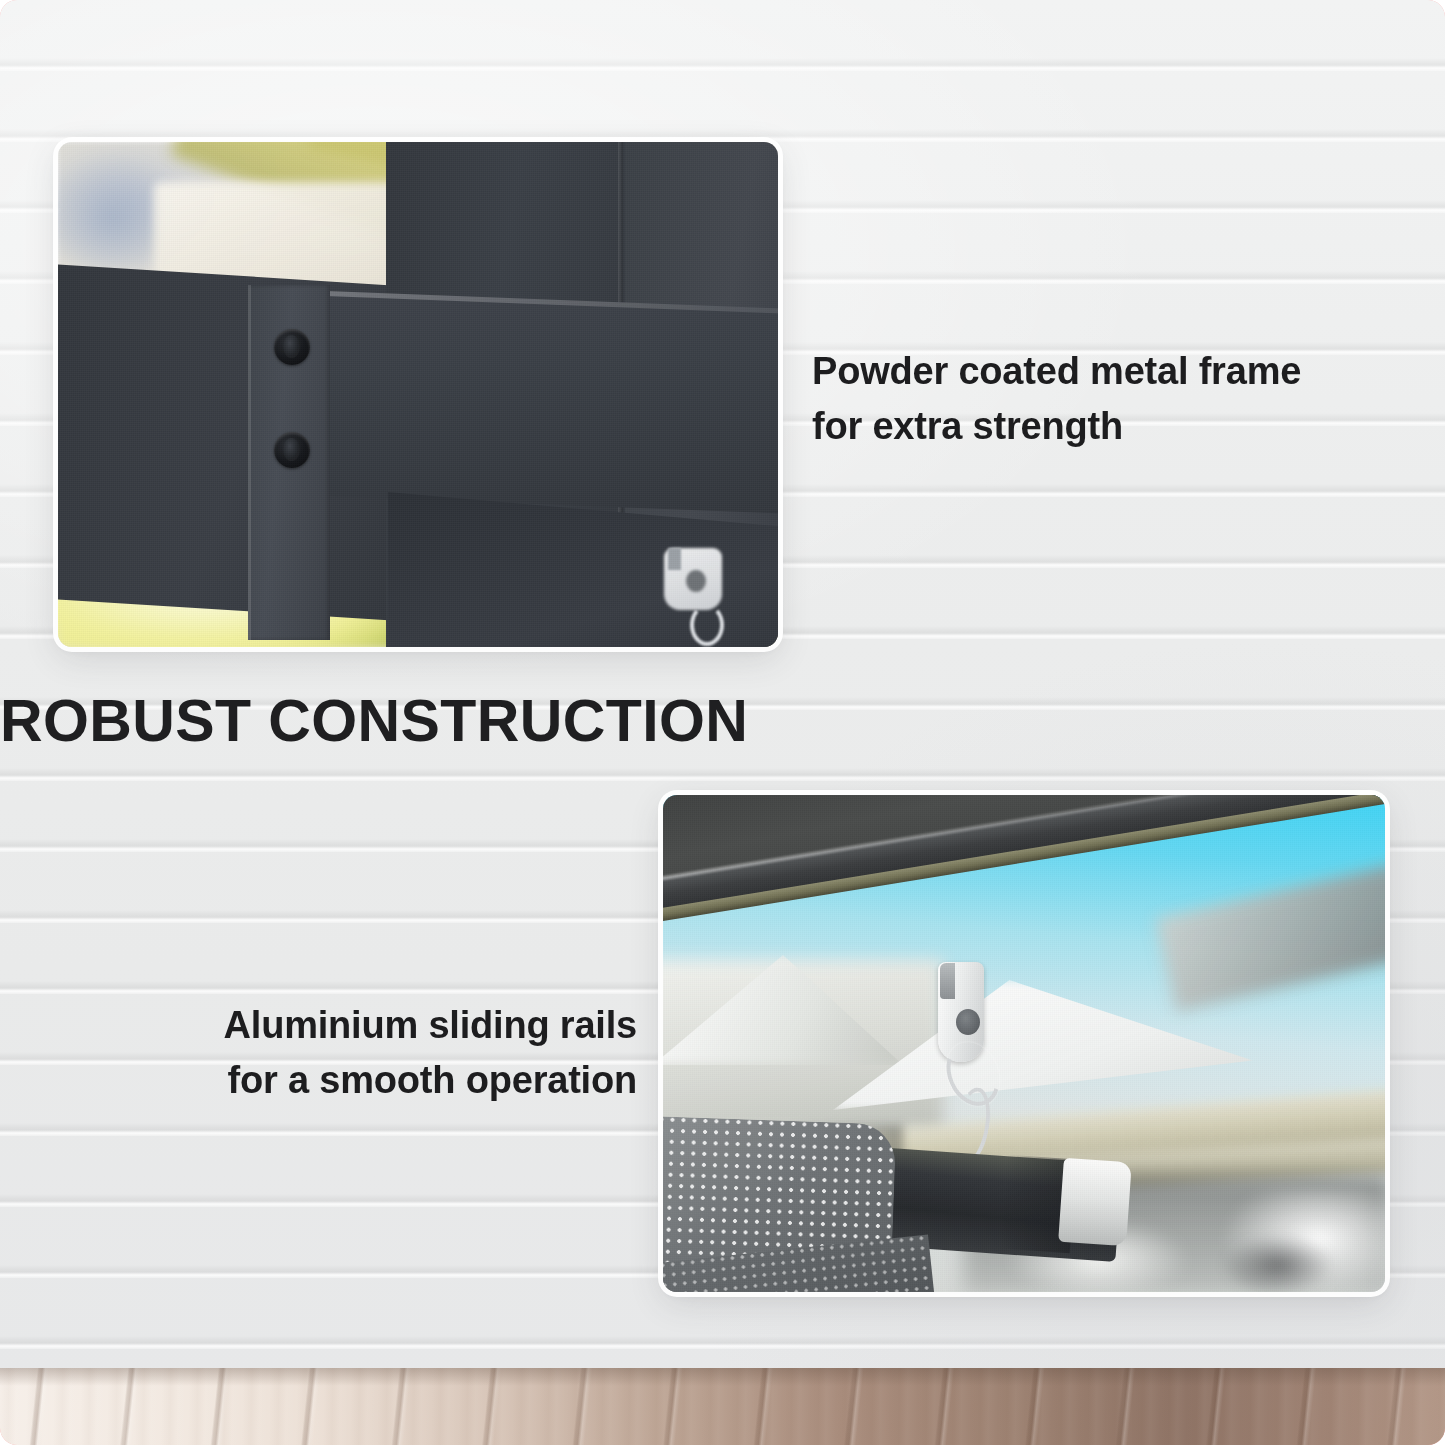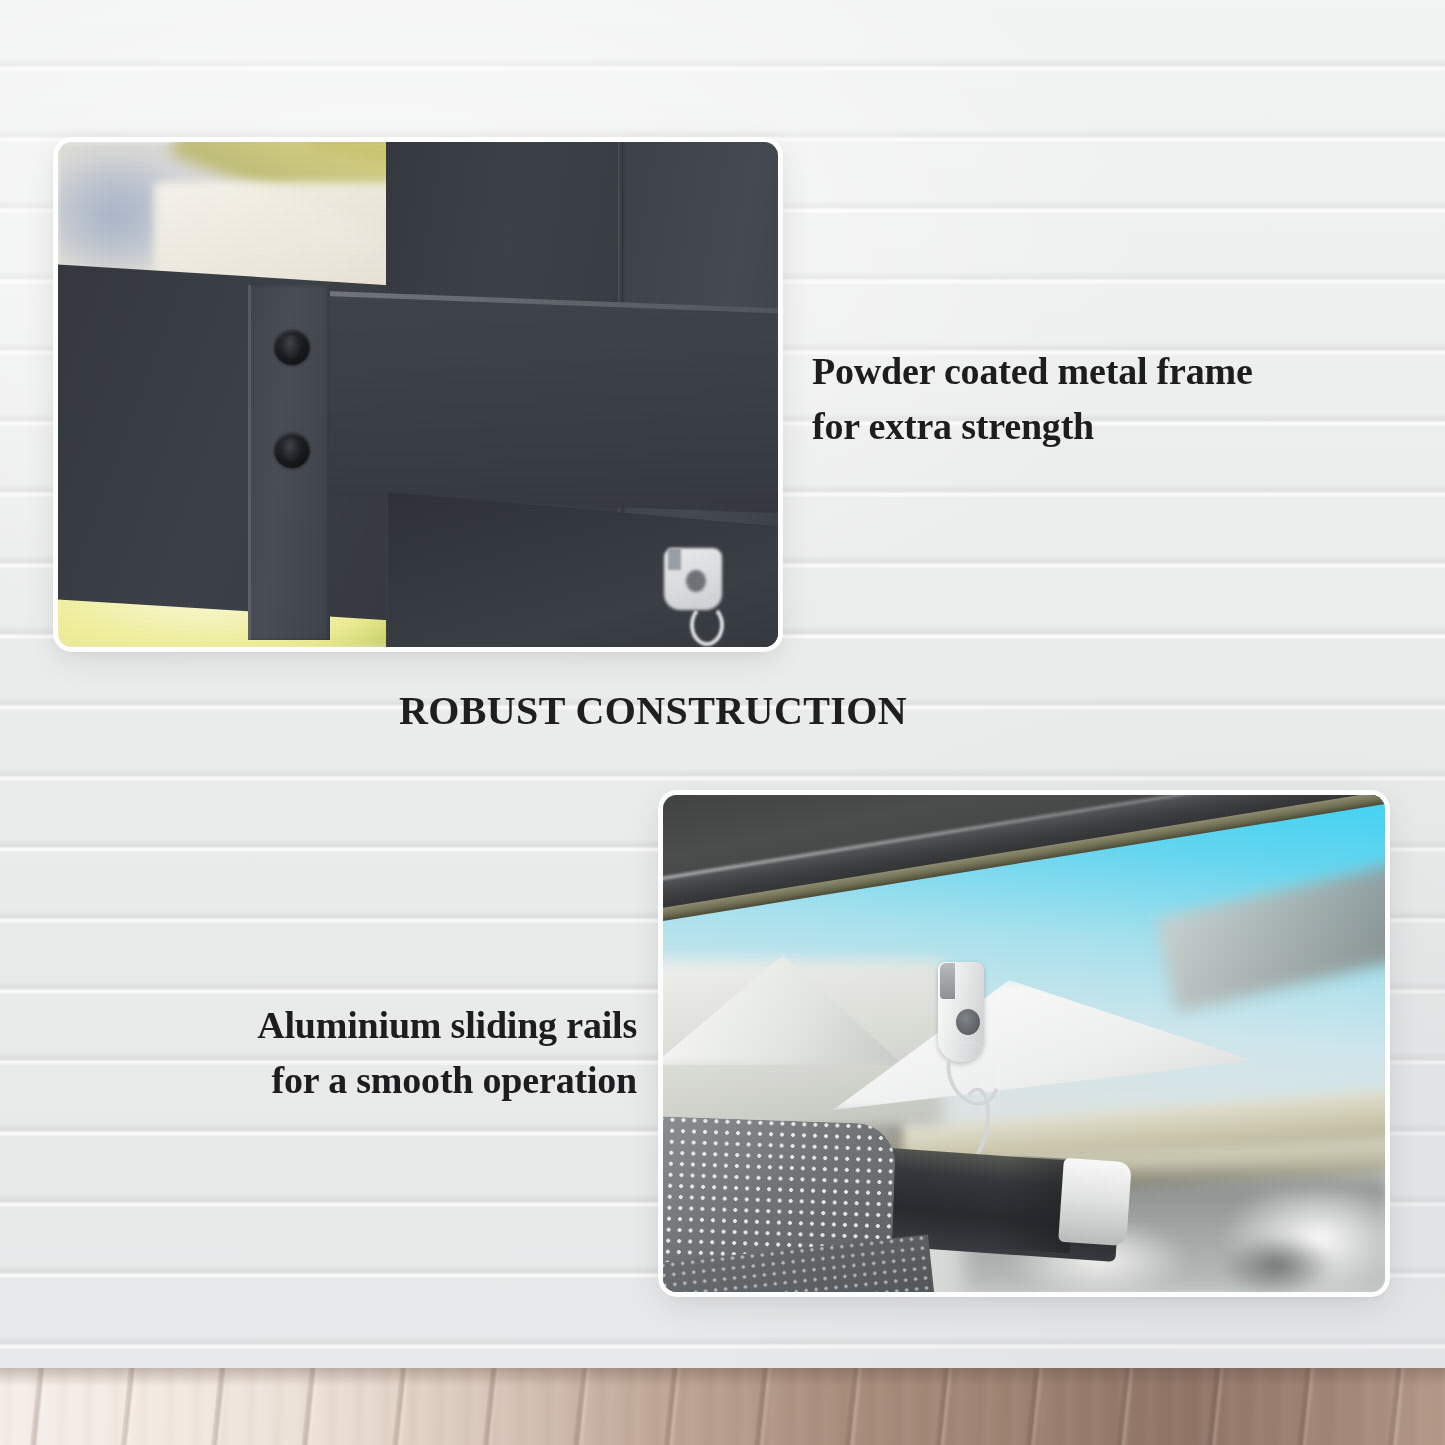--- a/index.html
+++ b/index.html
@@ -6,22 +6,23 @@
     margin: 0;
     padding: 0;
     background: #ffffff;
   }
 
   #stage {
     position: relative;
     width: 1445px;
     height: 1445px;
     overflow: hidden;
-    font-family: Liberation Serif, serif;
+    font-family: Liberation Sans, sans-serif;
     background: #fca5a5;
+    border-radius: 17px;
   }
 
   
   .wall {
     position: absolute;
     left: 0; top: 0;
     width: 1445px;
     height: 1378px;
     background:
       repeating-linear-gradient(
@@ -466,22 +467,22 @@
     letter-spacing: -0.2px;
     white-space: pre-line;
   }
   #caption-frame { left: 812px; top: 344px; text-align: left; }
   #caption-rails { right: 808px; top: 998px; text-align: right; margin-left: 28px; }
 
   #page-heading {
     position: absolute;
     left: 0; top: 687px;
     width: 1306px;
-    text-align: center;
-    font-size: 40px;
+    text-align: left;
+    font-size: 59px;
     font-weight: 700;
     letter-spacing: 0.4px;
     color: #1f1f21;
   }
 </style>
 </head>
 <body>
 
 <div id="stage">
 

